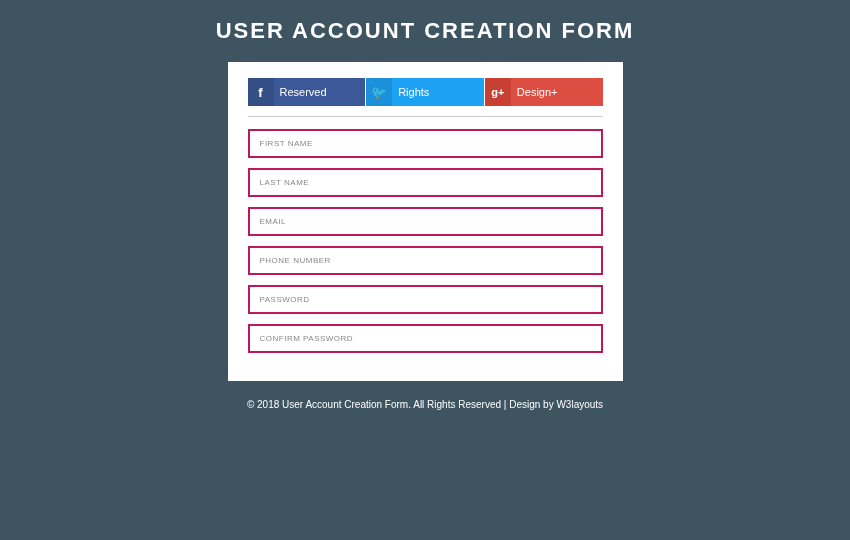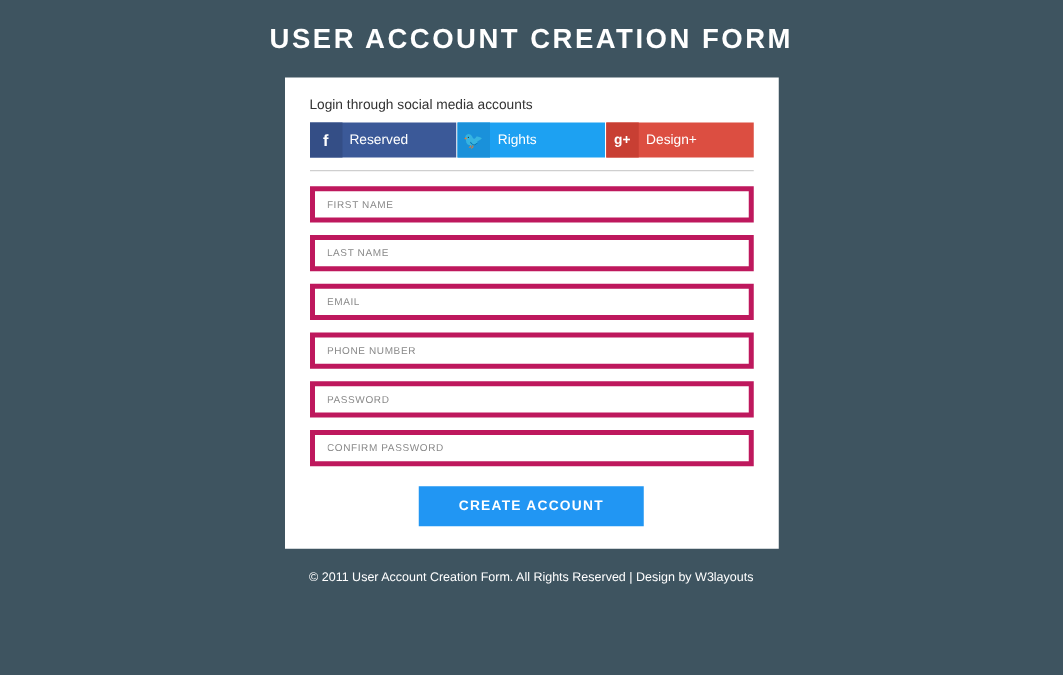--- a/index.html
+++ b/index.html
@@ -66,21 +66,21 @@
     .social-text { padding-left: 6px; }
     .form-heading {
       font-size: 18px;
       color: #222;
       font-weight: 600;
       margin-bottom: 12px;
     }
     .field {
       width: 100%;
       height: 29px;
-      border: 4px solid #be185d;
+      border: 2px solid #be185d;
       font-size: 8px;
       color: #777;
       letter-spacing: 0.5px;
       padding: 0 10px;
       margin-bottom: 10px;
       font-family: Arial, sans-serif;
       text-transform: uppercase;
     }
     .field::placeholder { color: #888; }
     .submit-row {
@@ -105,21 +105,20 @@
       margin-top: 18px;
     }
     .footer a { color: #fff; text-decoration: none; }
   </style>
 </head>
 <body>
 
 <h1 class="page-title">USER ACCOUNT CREATION FORM</h1>
 
 <div class="card">
-  <div class="social-label">Login through social media accounts</div>
   <div class="social-row">
     <div class="social-btn fb">
       <span class="social-icon">f</span>
       <span class="social-text">Reserved</span>
     </div>
     <div class="social-btn tw">
       <span class="social-icon">🐦</span>
       <span class="social-text">Rights</span>
     </div>
     <div class="social-btn gp">
@@ -129,20 +128,17 @@
   </div>
 
 
   <input class="field" type="text" placeholder="FIRST NAME" style="">
   <input class="field" type="text" placeholder="LAST NAME" style="">
   <input class="field" type="text" placeholder="EMAIL" style="">
   <input class="field" type="text" placeholder="PHONE NUMBER" style="">
   <input class="field" type="password" placeholder="PASSWORD" style="">
   <input class="field" type="password" placeholder="CONFIRM PASSWORD" style="">
 
-  <div class="submit-row">
-    <button class="submit-btn">CREATE ACCOUNT</button>
-  </div>
 </div>
 
 <div class="footer">
-  <span>© 2011 User Account Creation Form. All Rights Reserved | Design by </span><a href="#">W3layouts</a>
+  <span>© 2018 User Account Creation Form. All Rights Reserved | Design by </span><a href="#">W3layouts</a>
 </div>
 
 </body></html>

